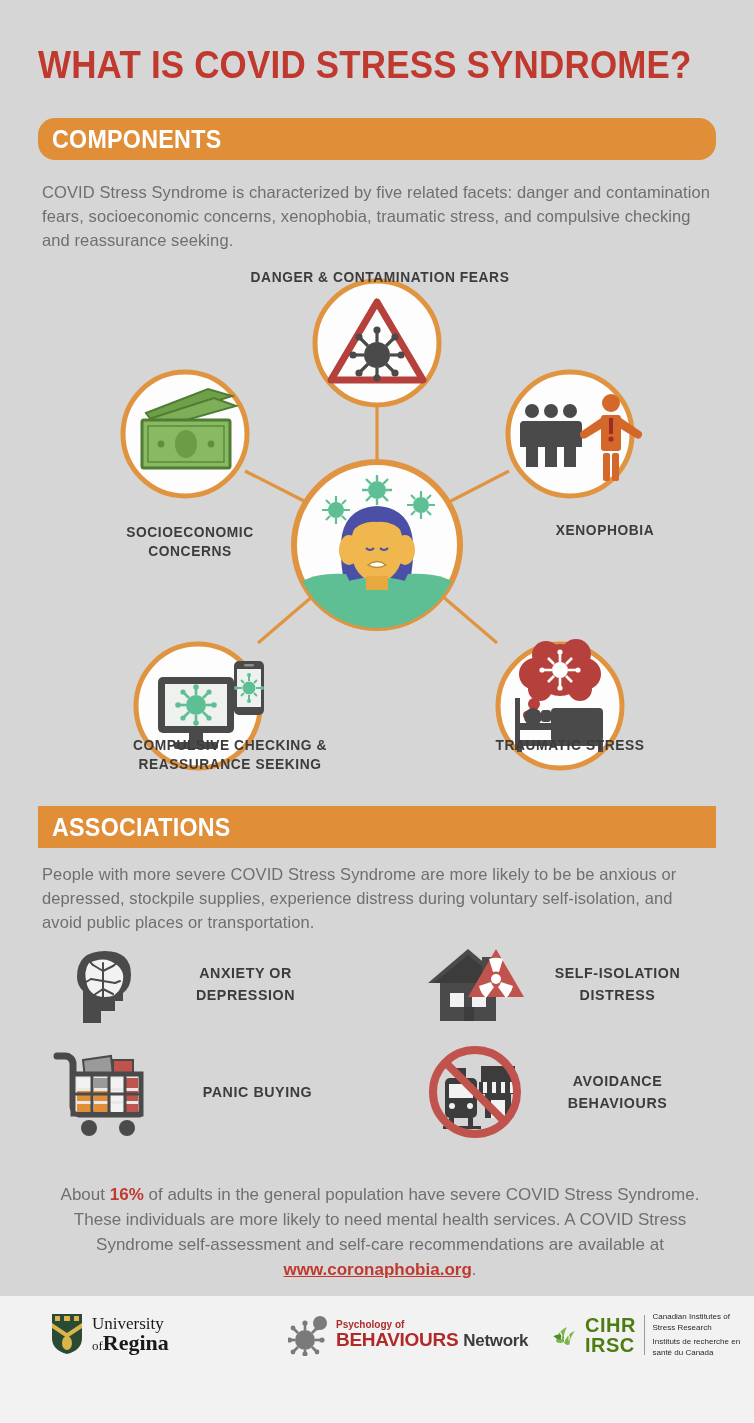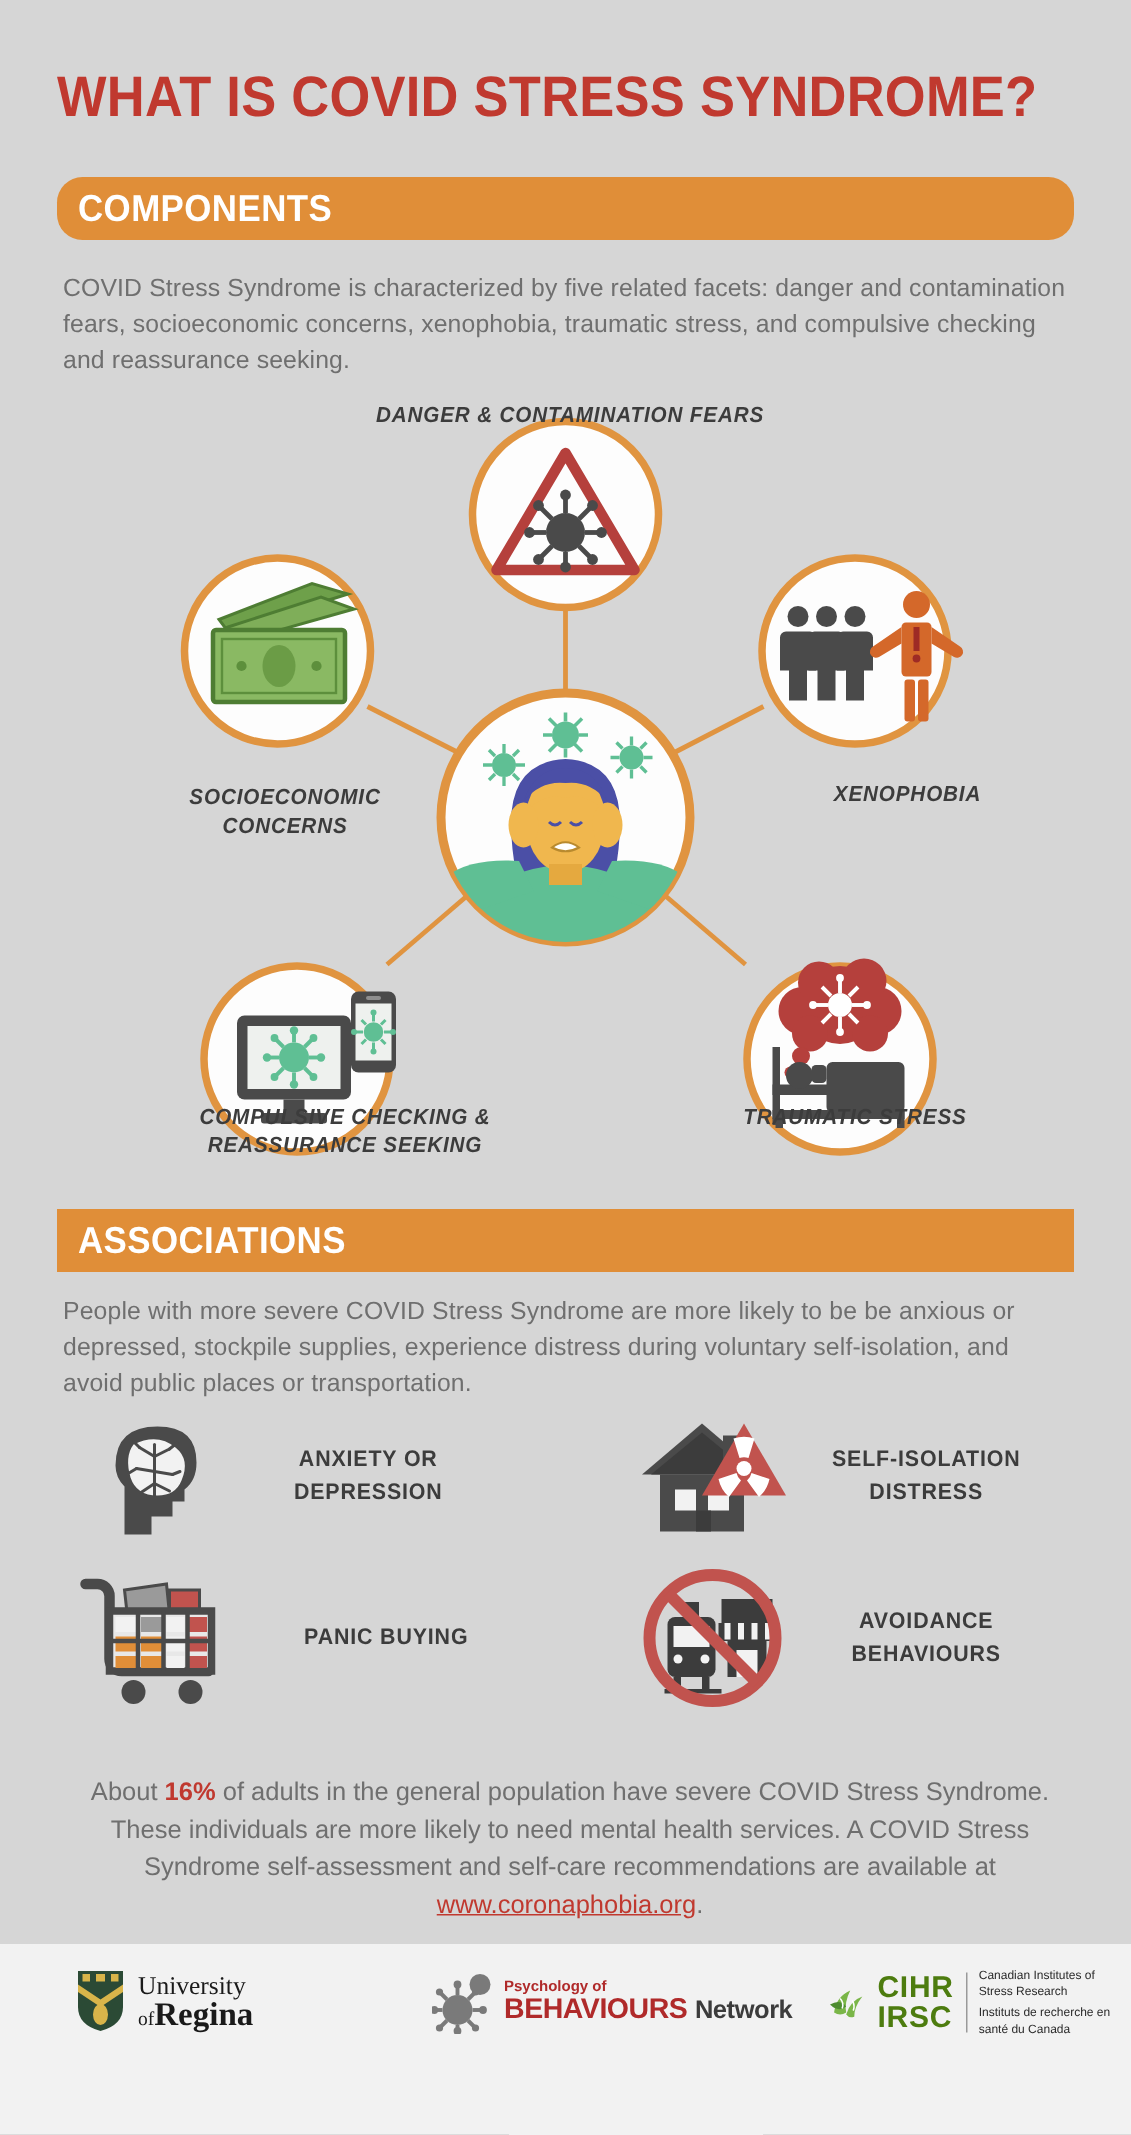--- a/index.html
+++ b/index.html
@@ -42,24 +42,24 @@
     letter-spacing: 0.1px;
   }
   #intro-text { top: 180px; }
   #assoc-text { top: 862px; }
 
   #closing-text {
     position: absolute; left: 60px; width: 640px; top: 1182px;
     font-size: 17px; line-height: 25px; color: #6f6f6f; text-align: center;
   }
   #closing-text b { color: #c0392f; font-weight: bold; }
-  #closing-text a { color: #c0392f; font-weight: normal; text-decoration: underline; }
+  #closing-text a { color: #c0392f; font-weight: bold; text-decoration: underline; }
 
   
-  .diagram { position: absolute; left: 0; top: 258px; width: 642px; height: 530px; font-style: italic; }
+  .diagram { position: absolute; left: 0; top: 258px; width: 642px; height: 530px; }
   .diagram svg { display: block; }
 
   .node-label {
     position: absolute;
     font-family: "Liberation Sans Narrow", "Liberation Sans", sans-serif;
     font-size: 14.5px; font-weight: bold; color: #3c3c3c;
     text-align: center; letter-spacing: 0.6px; line-height: 19px;
     transform: scaleX(0.95);
   }
   #label-danger   { left: 205px; top: 10px;  width: 350px; }

